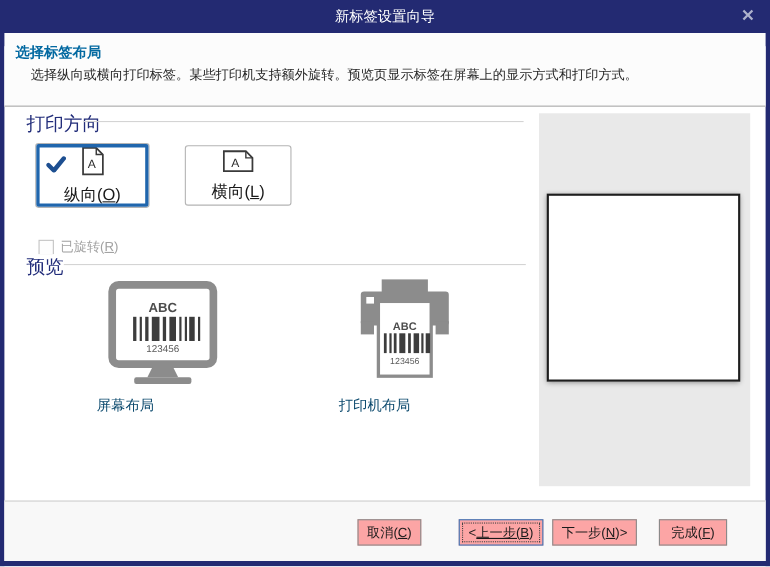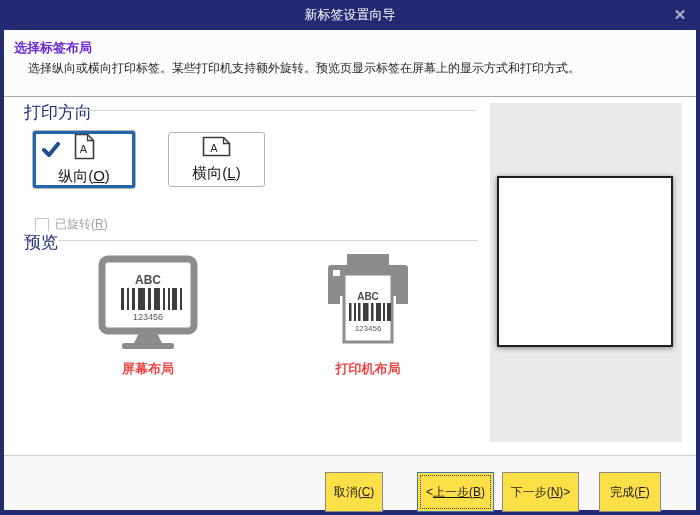--- a/index.html
+++ b/index.html
@@ -13,53 +13,53 @@
   .close-btn { position:absolute; right:8px; top:3px; width:24px; height:24px; text-align:center;
                line-height:24px; color:#aeb2cc; font-size:15px; font-weight:bold; cursor:default; }
   .edge { position:absolute; background:#232a72; }
   .edge-left   { left:0; top:30px; bottom:0; width:4px; }
   .edge-right  { right:0; top:30px; bottom:0; width:4px; }
   .edge-bottom { left:0; right:0; bottom:0; height:5px; }
 
   
   .header { position:absolute; top:30px; left:4px; right:4px; height:67px; background:#fcfcfc;
             border-bottom:1px solid #a8a8a8; }
-  .header h1 { position:absolute; left:10px; top:9px; font-size:13px; font-weight:bold; color:#6d28d9; }
+  .header h1 { position:absolute; left:10px; top:9px; font-size:13px; font-weight:bold; color:#0369a1; }
   .header p  { position:absolute; left:24px; top:30px; font-size:12px; color:#262626; }
 
   
   .group-label { position:absolute; font-size:17px; color:#222d7a; background:#fff; }
   .group-line  { position:absolute; height:1px; background:#d4d4d4; }
 
   
   .opt { position:absolute; background:#fff; border:1px solid #b4b4b4; border-radius:3px;
          display:flex; flex-direction:column; align-items:center; justify-content:center; cursor:default; }
   .opt .sel-ring { position:absolute; inset:0; border:3px solid #2066ad; border-radius:2px; pointer-events:none; }
   .opt .check { position:absolute; left:9px; top:11px; }
   .opt-label { font-size:15px; color:#1a1a1a; margin-top:3px; }
   .u { text-decoration:underline; }
 
   
   .chkrow { position:absolute; left:35px; top:216px; display:flex; align-items:center; }
   .chkbox { width:14px; height:14px; border:1px solid #c4c4c4; background:#fdfdfd; }
   .chklabel { font-size:12px; color:#a2a2a2; margin-left:6px; }
 
   
-  .figure-caption { position:absolute; width:120px; text-align:center; font-size:13px;
-                    font-weight:bold; color:#ef4444; }
+  .figure-caption { position:absolute; width:120px; font-size:13px;
+                    font-weight:normal; color:#0c4a6e; }
 
   
   .preview-panel { position:absolute; left:490px; top:103px; width:192px; height:339px; background:#e9e9e9; }
   .label-box { position:absolute; left:7px; top:73px; width:176px; height:171px; background:#fff;
                border:2px solid #1e1e1e; box-shadow:0 1px 5px rgba(0,0,0,0.45); }
 
   
   .footer { position:absolute; left:4px; right:4px; top:455px; height:55px; background:#f8f8f8;
             border-top:1px solid #cfcfcf; }
-  .btn { position:absolute; top:16px; height:40px; background:#fde047; border:1px solid #8a8a8a;
+  .btn { position:absolute; top:16px; height:24px; background:#fca5a5; border:1px solid #8a8a8a;
          font-size:12px; color:#1a1a1a; font-family:"Liberation Sans", sans-serif;
          display:flex; align-items:center; justify-content:center; cursor:default; }
   .btn-focused { border-color:#3b76b8; outline:1px dotted #444; outline-offset:-4px; }
 
   svg text { font-family:"Liberation Sans", sans-serif; }
 </style>
 </head>
 <body>
 
 <div class="dialog">

